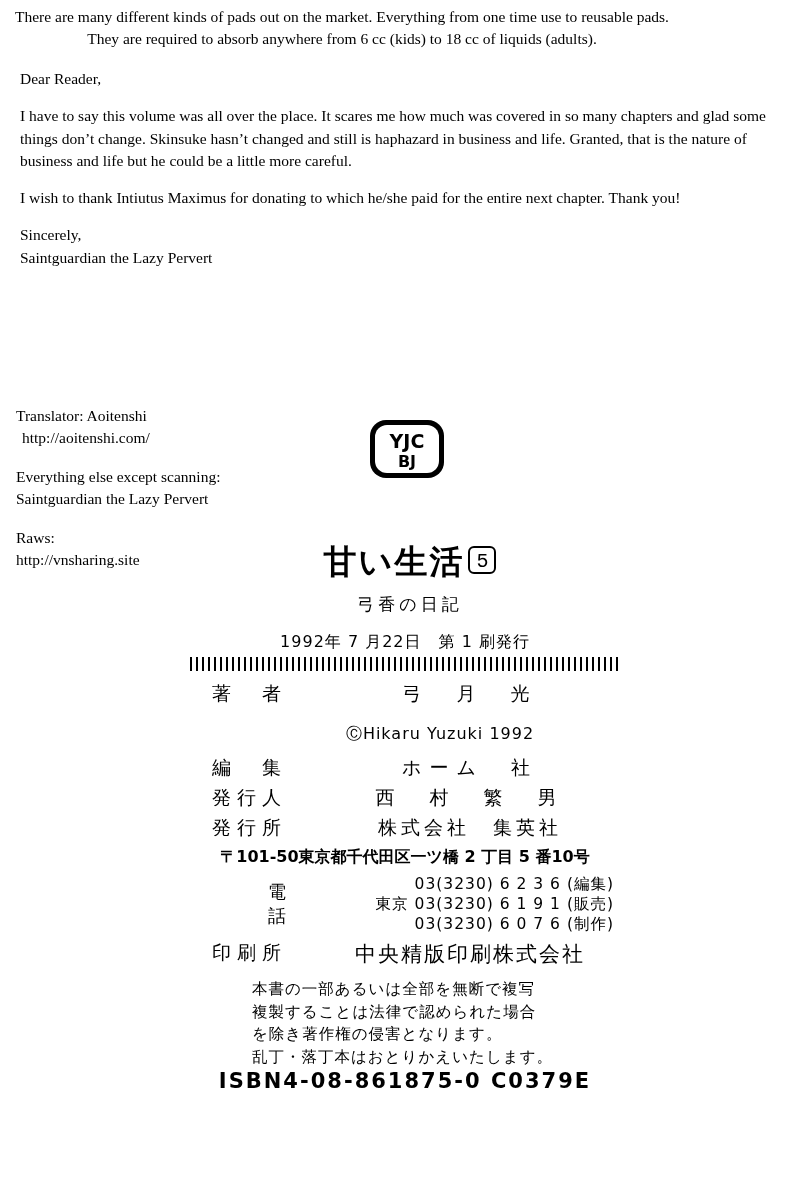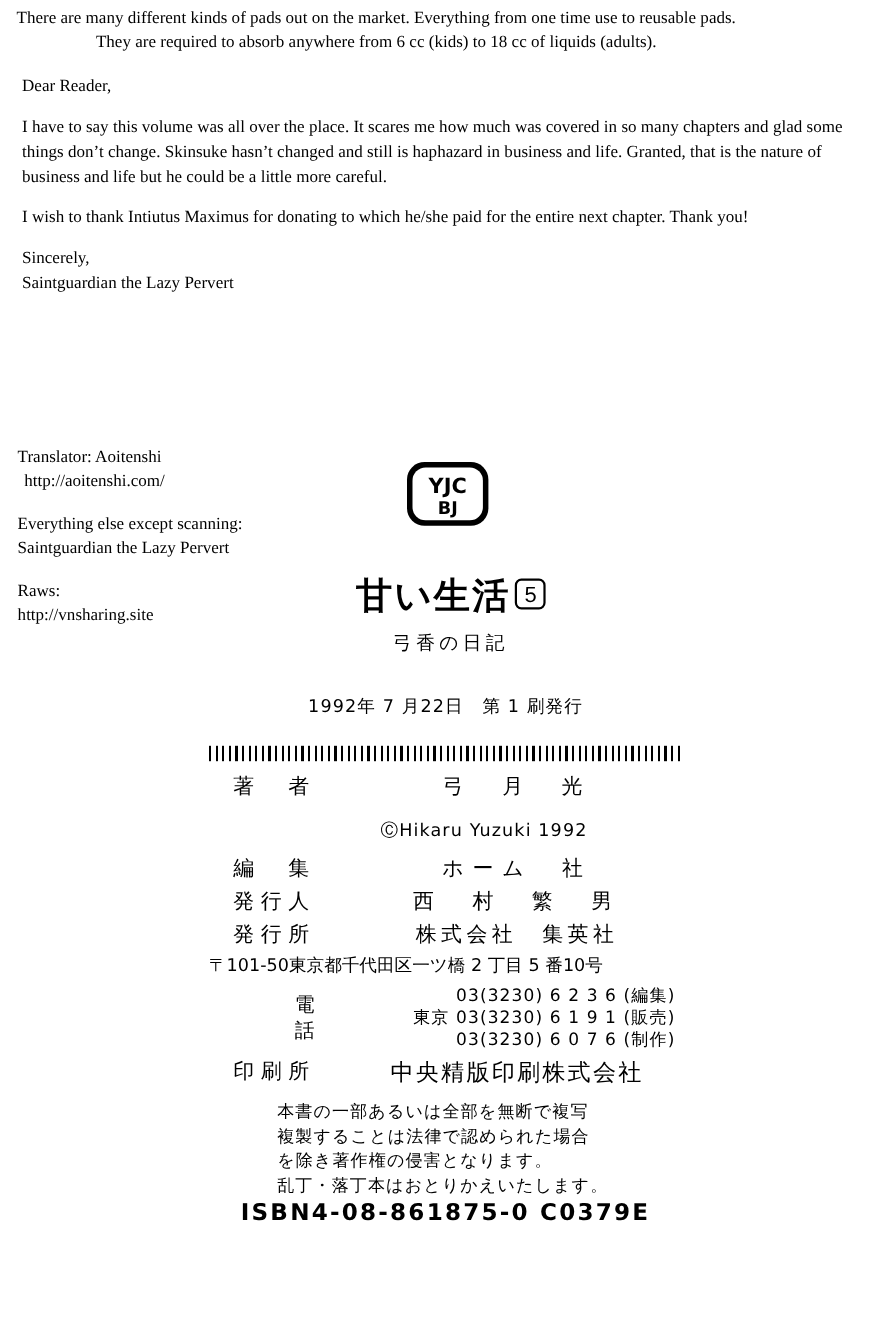--- a/index.html
+++ b/index.html
@@ -65,25 +65,25 @@
     top: 418px;
     left: 368px;
     width: 78px;
     height: 62px;
   }
   .logo svg { display: block; }
 
   
   .jp-title {
     position: absolute;
-    top: 520px;
+    top: 540px;
     left: 300px;
     width: 220px;
     text-align: center;
-    font-family: Liberation Sans, sans-serif;
+    font-family: Liberation Mono, monospace;
   }
   .jp-title .main {
     font-size: 33px;
     font-weight: bold;
     letter-spacing: 2px;
     white-space: nowrap;
     display: inline-block;
   }
   .jp-title .volnum {
     display: inline-block;
@@ -111,21 +111,21 @@
     left: 190px;
     width: 430px;
     font-family: "DejaVu Sans", sans-serif;
     font-size: 15px;
     color: #000;
   }
   .colophon .date {
     text-align: center;
     font-size: 16px;
     letter-spacing: 1px;
-    margin-bottom: 25px;
+    margin-bottom: 4px;
   }
   .hatch {
     height: 14px;
     width: 430px;
     background-image: repeating-linear-gradient(
       to right,
       #000 0px, #000 2px, #ffffff 2px, #ffffff 6px
     );
     margin-bottom: 10px;
   }
@@ -150,24 +150,25 @@
   }
   .copyright {
     text-align: center;
     font-size: 16px;
     letter-spacing: 1px;
     margin: 17px 0 10px 0;
     padding-left: 70px;
   }
   .row.pub .val { font-size: 19px; letter-spacing: 4px; }
   .addr {
-    text-align: left;
+    text-align: center;
     font-size: 16px;
     letter-spacing: 0px;
     margin: 6px 0 6px 0;
+    font-weight: bold;
   }
   .phone-row {
     display: flex;
     align-items: center;
     margin-bottom: 6px;
   }
   .phone-row .lbl {
     width: 130px;
     font-size: 18px;
     letter-spacing: 4px;

